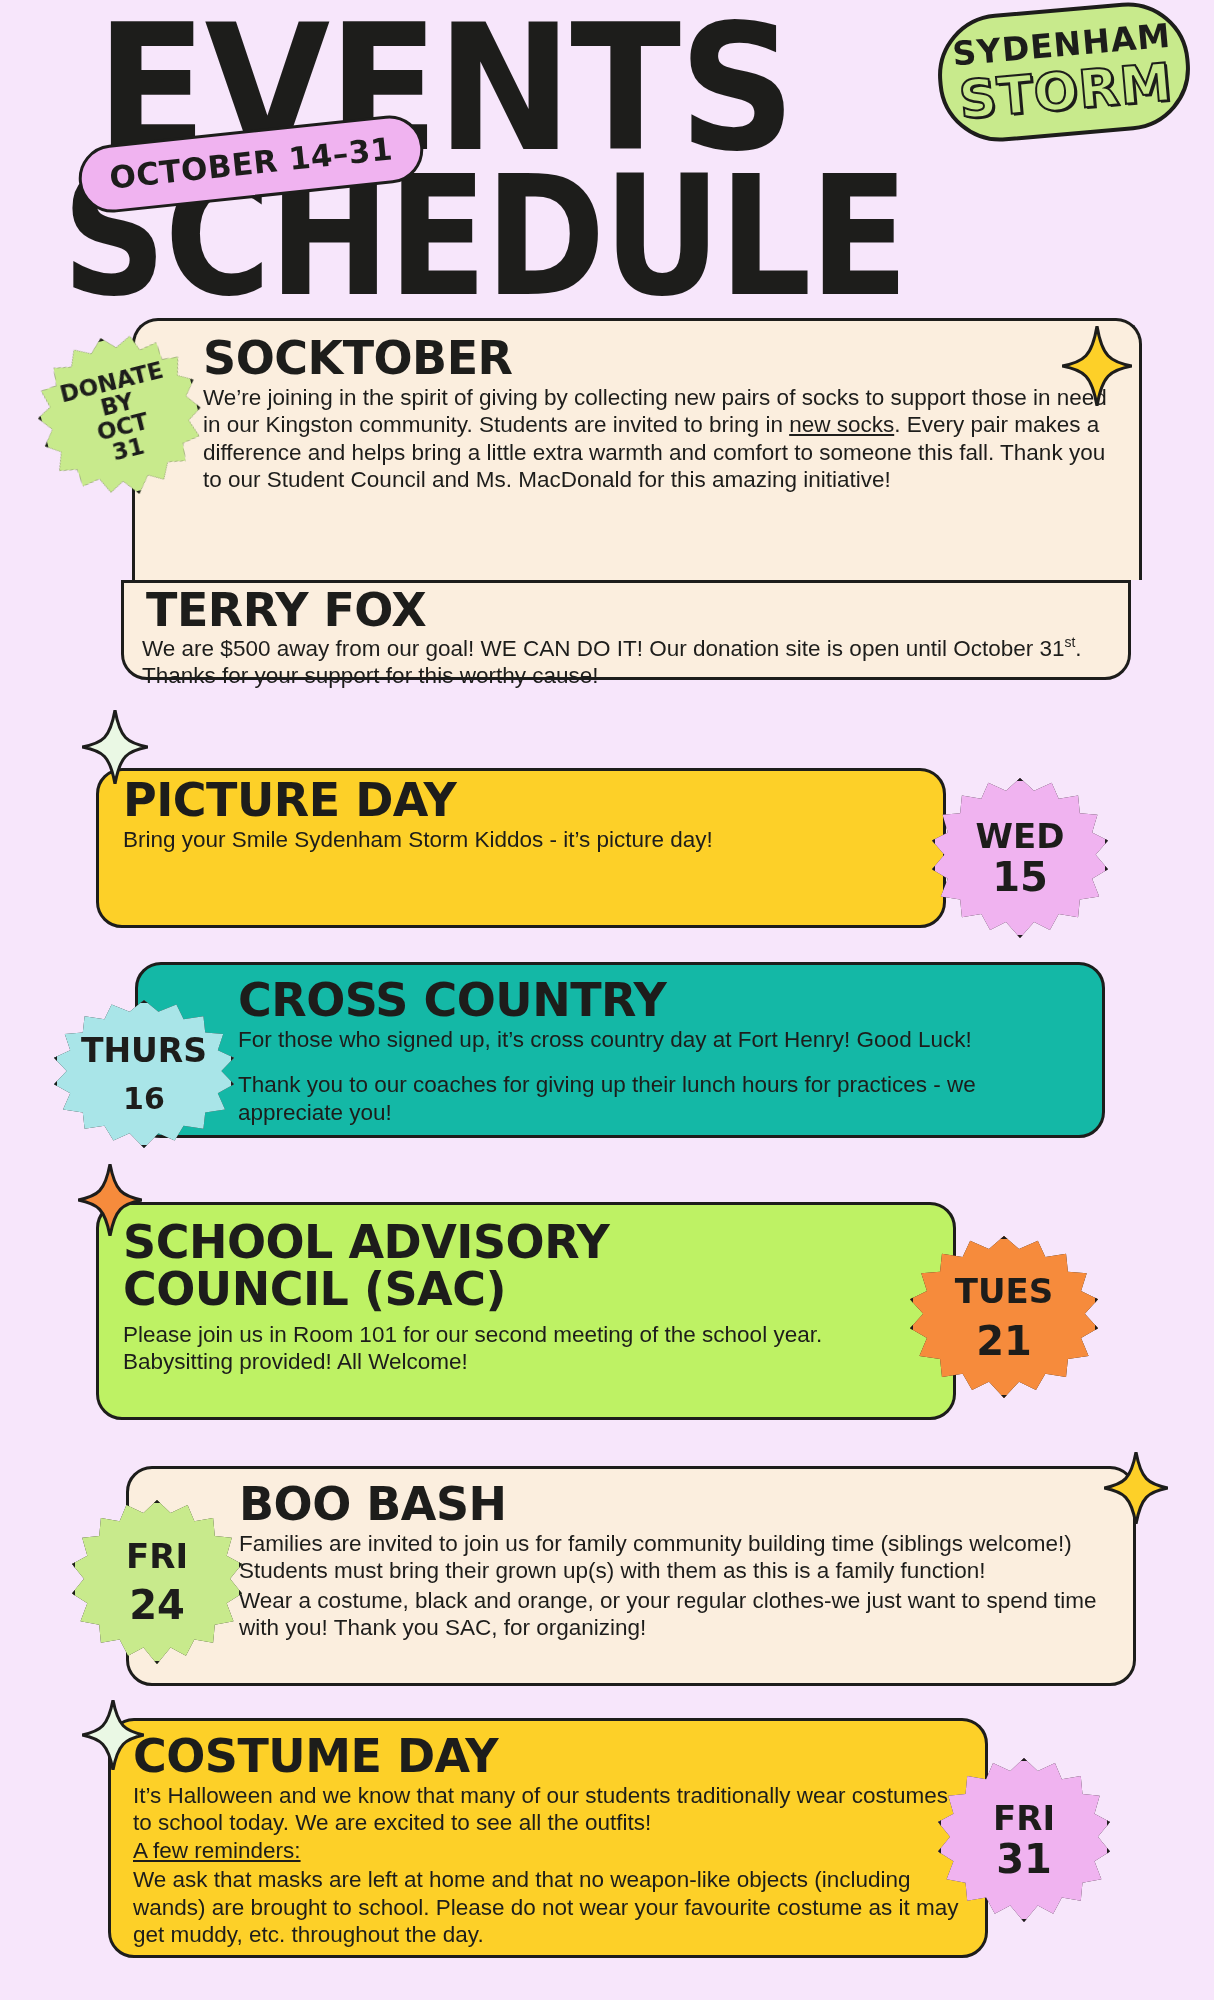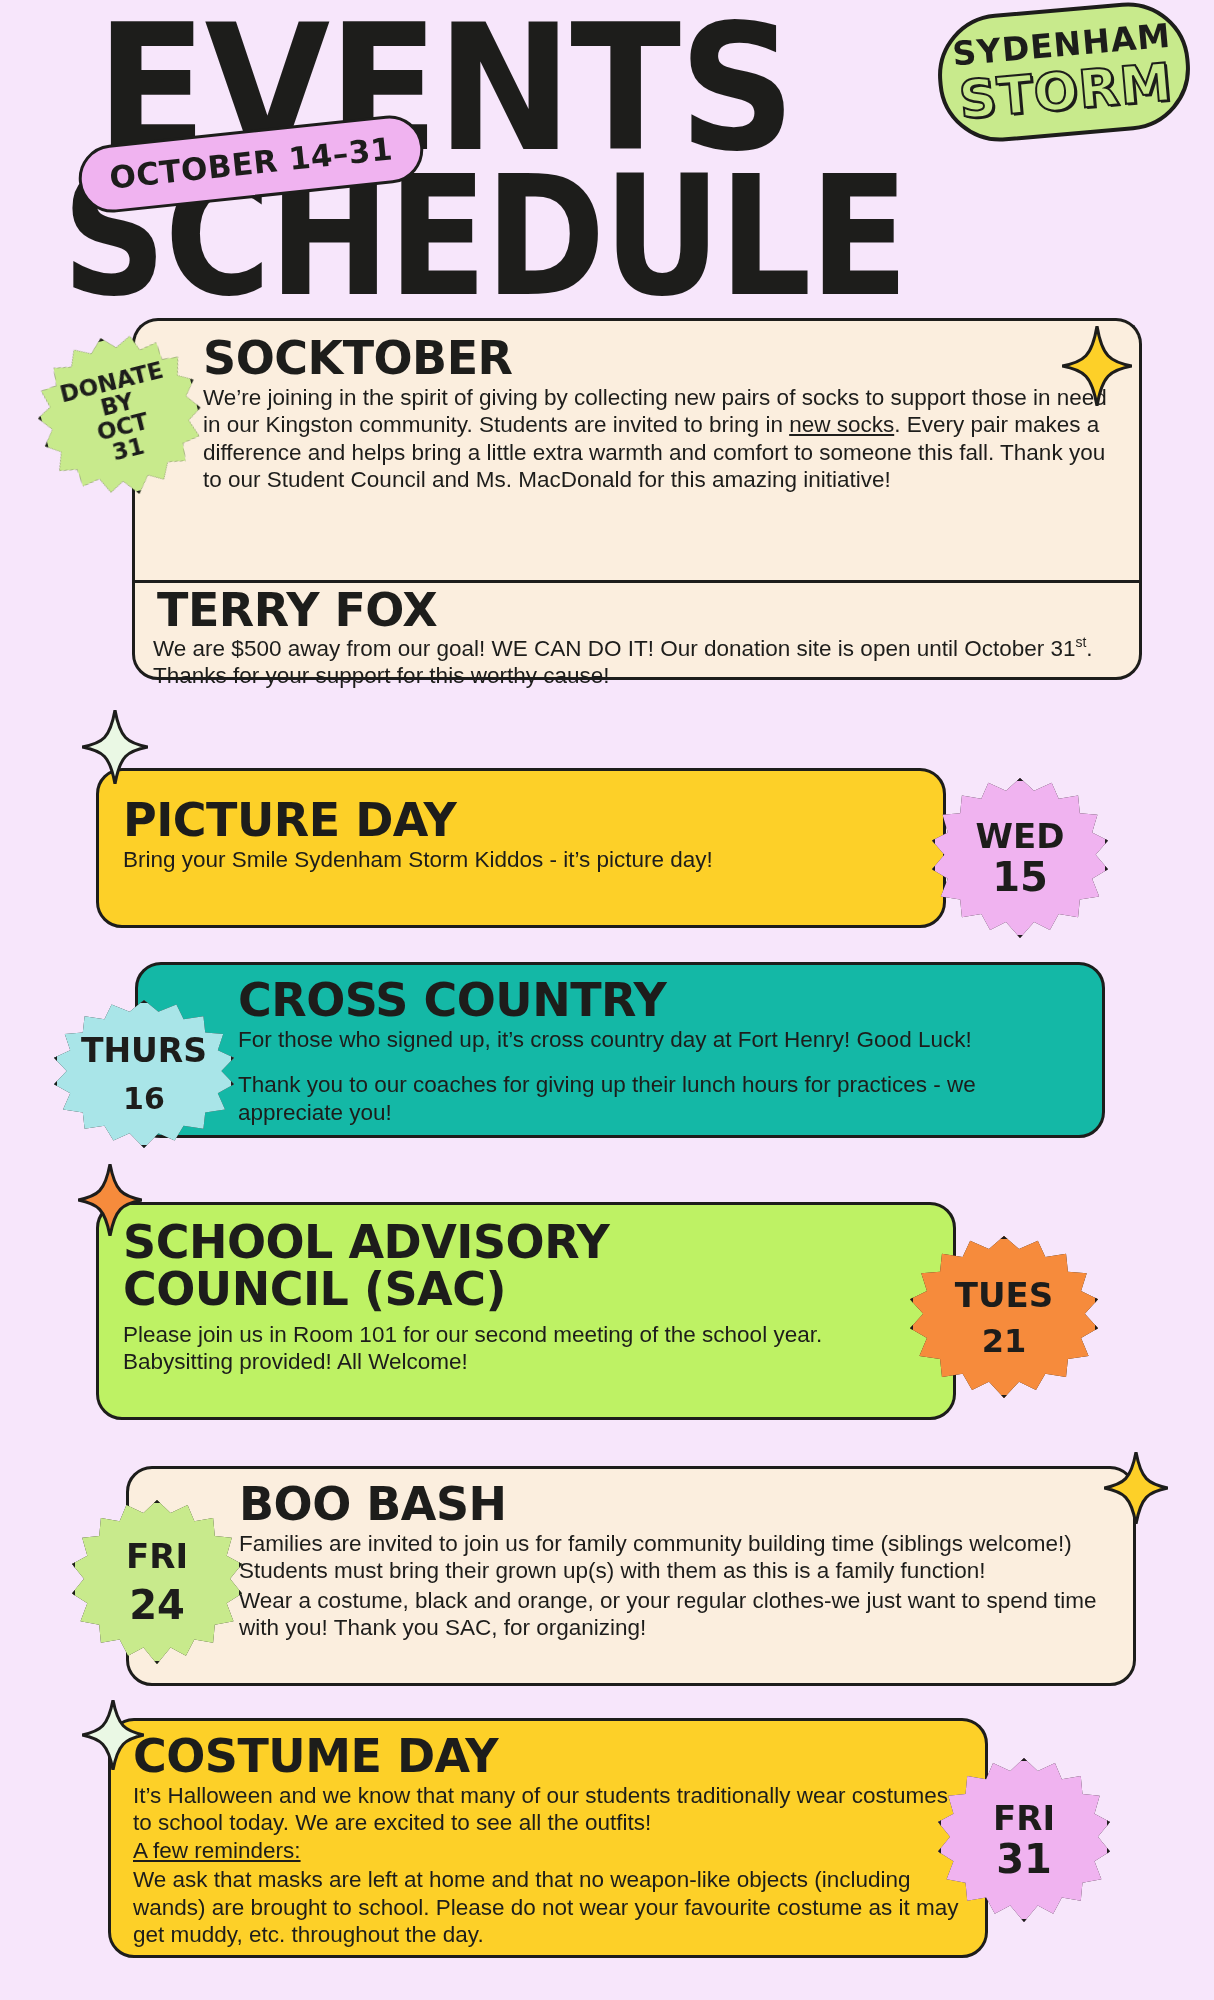--- a/index.html
+++ b/index.html
@@ -98,27 +98,27 @@
     font-size: 22.5px;
     line-height: 1.22;
   }
   .card p.tight { margin-top: 0; }
   .u { text-decoration: underline; }
   sup { font-size: .62em; }
 
   
   #card-socktober { left: 132px; top: 318px; width: 1010px; height: 262px; background:#fbeede; border-bottom-left-radius:0; border-bottom-right-radius:0; border-bottom:none; }
   #card-socktober .inner { padding: 14px 20px 0 68px; }
-  #card-terryfox { left: 132px; top: 580px; width: 1010px; height: 100px; background:#fbeede; border-top-left-radius:0; border-top-right-radius:0; }
+  #card-terryfox { left: 121px; top: 580px; width: 1010px; height: 100px; background:#fbeede; border-top-left-radius:0; border-top-right-radius:0; }
   #card-terryfox .inner { padding: 4px 26px 0 12px; }
   #card-terryfox h2 { padding-left: 10px; }
   #card-terryfox p { padding-left: 6px; }
 
   #card-picture { left: 96px; top: 768px; width: 850px; height: 160px; background:#fdd028; }
-  #card-picture .inner { padding: 26px 28px 0 24px; }
+  #card-picture .inner { padding: 6px 28px 0 24px; }
 
   #card-cross { left: 135px; top: 962px; width: 970px; height: 176px; background:#14b8a6; }
   #card-cross .inner { padding: 12px 26px 0 100px; }
 
   #card-sac { left: 96px; top: 1202px; width: 860px; height: 218px; background:#bef264; }
   #card-sac .inner { padding: 14px 24px 0 24px; }
 
   #card-boo { left: 126px; top: 1466px; width: 1010px; height: 220px; background:#fbeede; }
   #card-boo .inner { padding: 12px 24px 0 110px; }
 
@@ -154,21 +154,21 @@
   #burst-donate { left: 40px; top: 336px; width: 160px; height: 160px; --c:#c8ea8c; transform: rotate(-14deg); }
   #burst-donate .txt { font-size: 23px; }
   #burst-wed { left: 932px; top: 778px; width: 176px; height: 160px; --c:#f0b3f0; }
   #burst-wed .txt { font-size: 34px; }
   #burst-wed .big { font-size: 40px; display:block; margin-top:4px; }
   #burst-thurs { left: 54px; top: 1000px; width: 180px; height: 148px; --c:#a9e5e8; }
   #burst-thurs .txt { font-size: 33px; }
   #burst-thurs .big { font-size: 30px; display:block; margin-top:17px; }
   #burst-tues { left: 910px; top: 1236px; width: 188px; height: 162px; --c:#f68b3c; }
   #burst-tues .txt { font-size: 34px; }
-  #burst-tues .big { font-size: 32px; display:block; margin-top:13px; }
+  #burst-tues .big { font-size: 40px; display:block; margin-top:13px; }
   #burst-fri24 { left: 72px; top: 1500px; width: 170px; height: 164px; --c:#c8ea8c; }
   #burst-fri24 .txt { font-size: 34px; }
   #burst-fri24 .big { font-size: 40px; display:block; margin-top:12px; }
   #burst-fri31 { left: 938px; top: 1758px; width: 172px; height: 164px; --c:#f0b3f0; }
   #burst-fri31 .txt { font-size: 34px; }
   #burst-fri31 .big { font-size: 40px; display:block; margin-top:4px; }
 
   
   .sparkle { position:absolute; z-index: 8; }
   .sparkle svg { display:block; }

